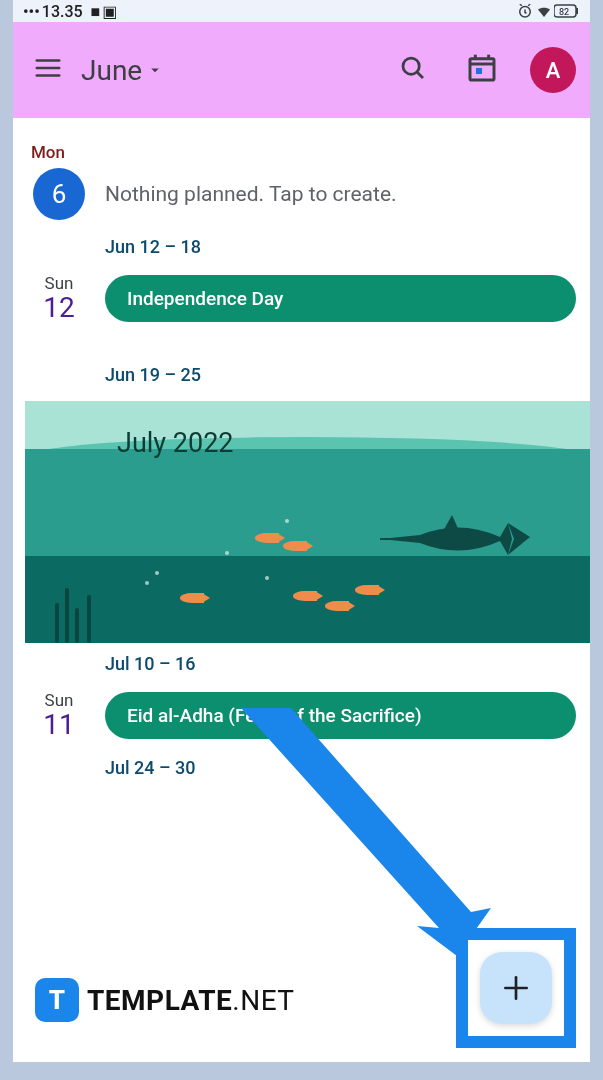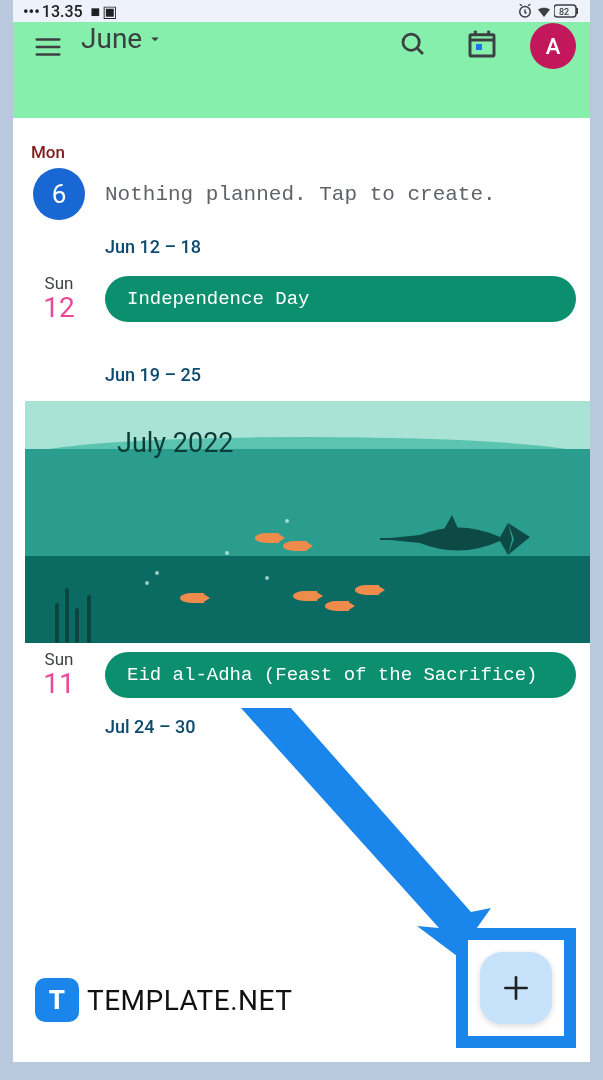--- a/index.html
+++ b/index.html
@@ -28,23 +28,23 @@
     justify-content: space-between;
     background: #eef2fa;
     font-size: 16px;
     font-weight: 500;
     color: #202124;
   }
   .status-left { display: flex; align-items: center; gap: 2px; }
   .status-right { display: flex; align-items: center; gap: 1px; }
   .top-bar {
     height: 96px;
-    background: #86efac;
-    display: flex;
-    align-items: flex-start;
+    background: #f0abfc;
+    display: flex;
+    align-items: center;
     padding: 0 14px 0 10px;
   }
   .hamburger {
     padding: 10px;
     cursor: pointer;
   }
   .month-select {
     display: flex;
     align-items: center;
     margin-left: 8px;
@@ -106,22 +106,22 @@
     border-radius: 50%;
     background: #1967d2;
     color: #fff;
     display: flex;
     align-items: center;
     justify-content: center;
     font-size: 26px;
     font-weight: 400;
   }
   .date-plain .wd { font-size: 17px; color: #3c4043; }
-  .date-plain .dn { font-size: 28px; color: #ec4899; margin-top: -2px; }
-  .content-col { flex: 1; font-family: Liberation Mono, monospace; }
+  .date-plain .dn { font-size: 28px; color: #4c1d95; margin-top: -2px; }
+  .content-col { flex: 1; }
   .empty-text {
     font-size: 21px;
     color: #5f6368;
   }
   .range-label {
     font-size: 18px;
     color: #0c4a6e;
     padding: 10px 0 10px 92px;
     font-weight: 500;
   }
@@ -202,21 +202,21 @@
     border-radius: 10px;
     background: #1a85ea;
     color: #fff;
     display: flex;
     align-items: center;
     justify-content: center;
     font-weight: 800;
     font-size: 26px;
   }
   .wm-text { font-size: 28px; color: #111; letter-spacing: .5px; }
-  .wm-text b { font-weight: 400; text-align: right; }
+  .wm-text b { font-weight: 700; text-align: right; }
 </style>
 </head>
 <body>
 
 <div class="phone-frame">
   <div class="status-bar">
     <div class="status-left">
       <span>•••</span>
       <span>13.35</span>
       <span style="margin-left:6px">■</span>
@@ -324,20 +324,21 @@
       <div class="seaweed" style="left:40px; height:55px"></div>
       <div class="seaweed" style="left:50px; height:35px"></div>
       <div class="seaweed" style="left:62px; height:48px"></div>
       <div class="bubble" style="left:120px; top:180px"></div>
       <div class="bubble" style="left:130px; top:170px"></div>
       <div class="bubble" style="left:200px; top:150px"></div>
       <div class="bubble" style="left:240px; top:175px"></div>
       <div class="bubble" style="left:260px; top:118px"></div>
     </div>
 
+    <div class="range-label">Jul 10 – 16</div>
 
     <div class="row">
       <div class="date-col date-plain">
         <div class="wd">Sun</div>
         <div class="dn">11</div>
       </div>
       <div class="content-col">
         <div class="event-chip">
           <span>Eid al-Adha (Feast of the Sacrifice)</span>
         </div>

